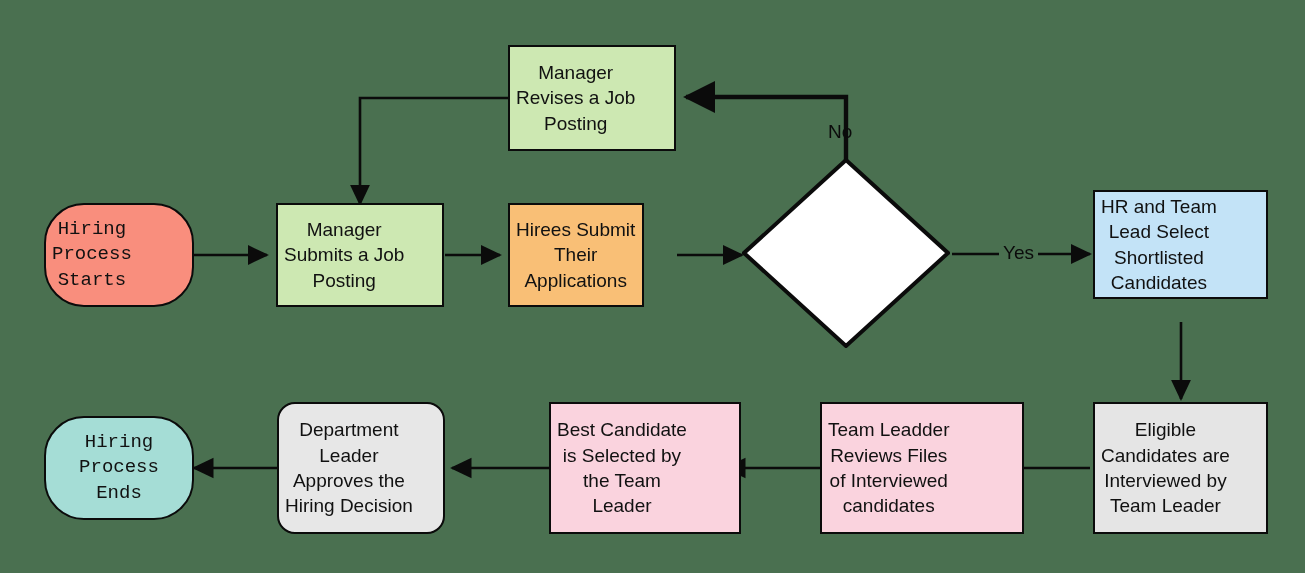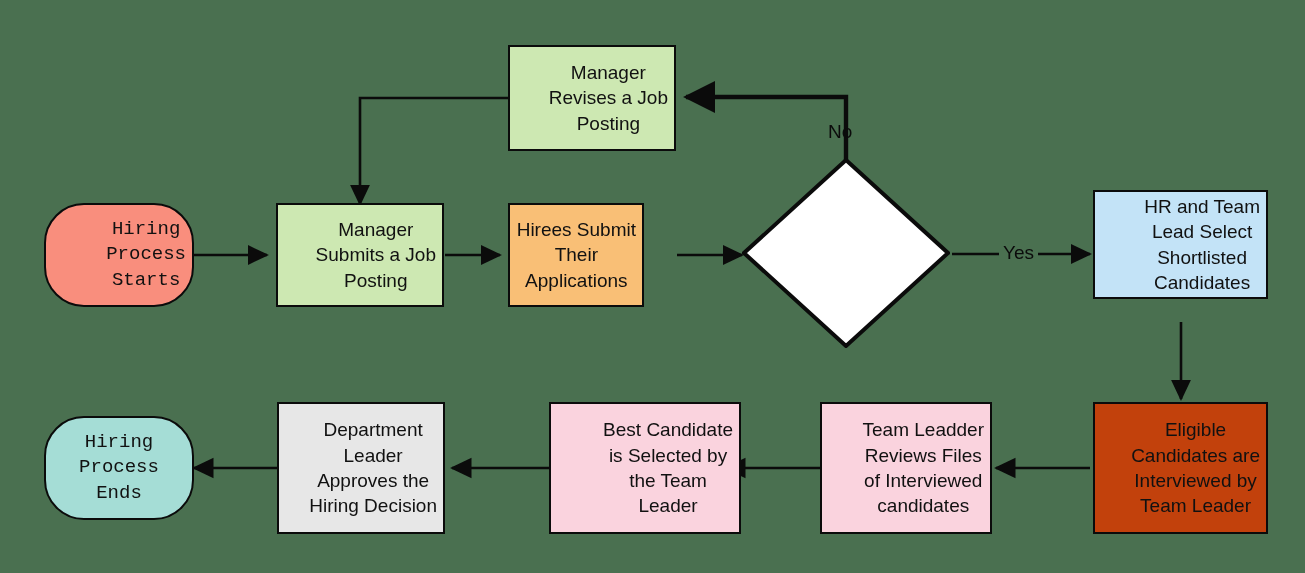--- a/index.html
+++ b/index.html
@@ -23,21 +23,21 @@
     left: 0;
     top: 0;
     width: 1305px;
     height: 573px;
   }
   .node {
     position: absolute;
     box-sizing: border-box;
     display: flex;
     align-items: center;
-    justify-content: flex-end;
+    justify-content: flex-start;
     text-align: center;
     color: #111111;
     font-size: 19px;
     line-height: 1.33;
     border: 2px solid #0b0b0b;
     z-index: 2;
   }
   .node-label {
     display: block;
     white-space: pre-line;
@@ -172,42 +172,42 @@
     </svg>
   </div>
 
   <div class="node" style="left:1093px; top:190px; width:175px; height:109px; background:#c3e3f7;">
     <span class="node-label">HR and Team
 Lead Select
 Shortlisted
 Candidates</span>
   </div>
 
-  <div class="node" style="left:1093px; top:402px; width:175px; height:132px; background:#c2410c;">
+  <div class="node" style="left:1093px; top:402px; width:175px; height:132px; background:#e5e5e5;">
     <span class="node-label">Eligible
 Candidates are
 Interviewed by
 Team Leader</span>
   </div>
 
-  <div class="node" style="left:820px; top:402px; width:172px; height:132px; background:#fad3de;">
+  <div class="node" style="left:820px; top:402px; width:204px; height:132px; background:#fad3de;">
     <span class="node-label">Team Leadder
 Reviews  Files
 of Interviewed
 candidates</span>
   </div>
 
   <div class="node" style="left:549px; top:402px; width:192px; height:132px; background:#fad3de;">
     <span class="node-label">Best Candidate
 is Selected by
 the Team
 Leader</span>
   </div>
 
-  <div class="node" style="left:277px; top:402px; width:168px; height:132px; background:#e7e7e7;">
+  <div class="node" style="left:277px; top:402px; width:168px; height:132px; background:#e7e7e7;border-radius:18px;">
     <span class="node-label">Department
 Leader
 Approves the
 Hiring Decision</span>
   </div>
 
   <div class="node terminator" style="left:44px; top:416px; width:150px; height:104px; background:#a5ddd6;">
     <span class="node-label">Hiring
 Process Ends</span>
   </div>

